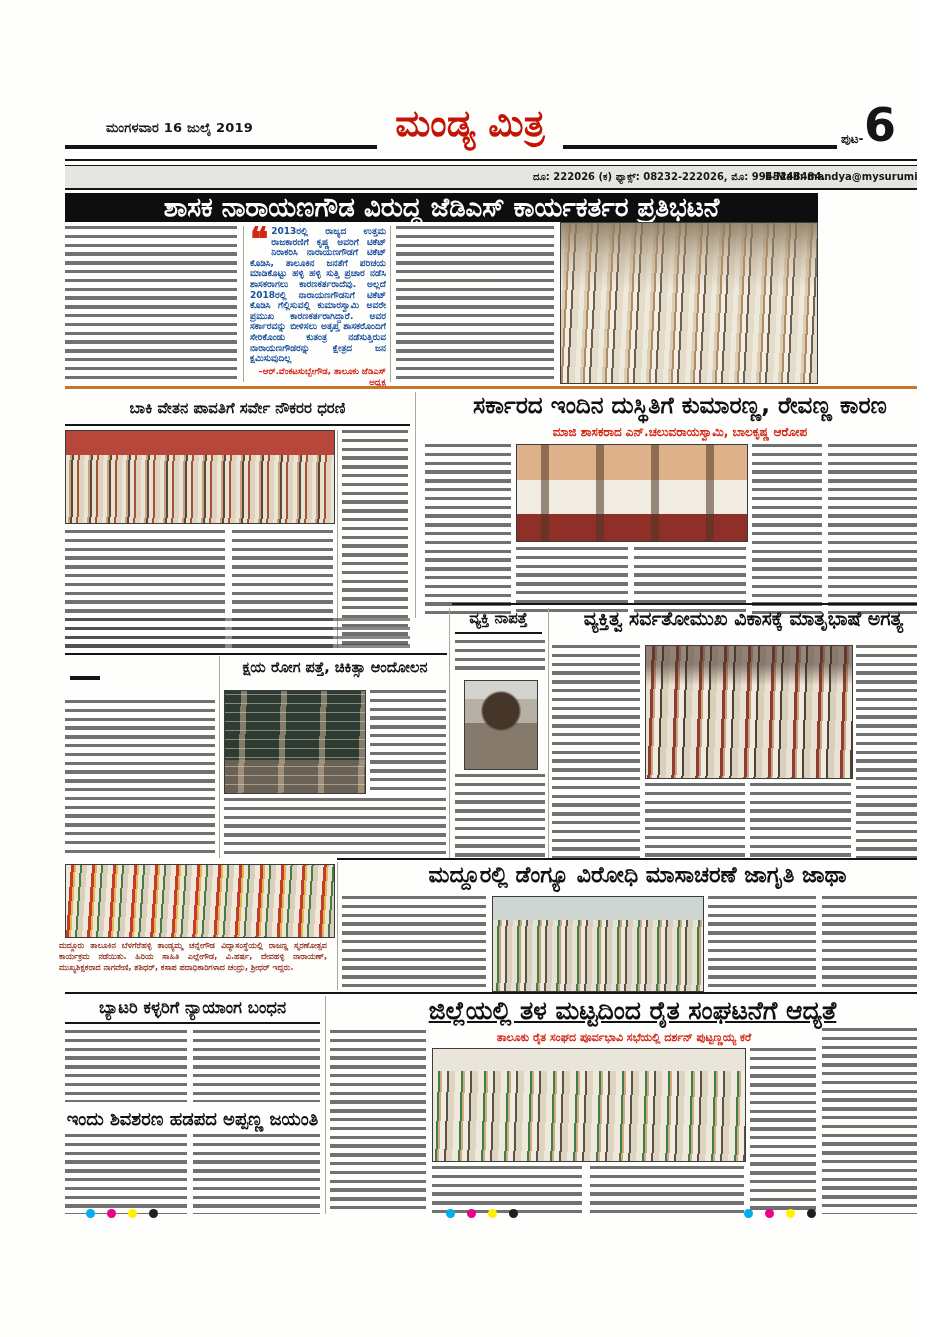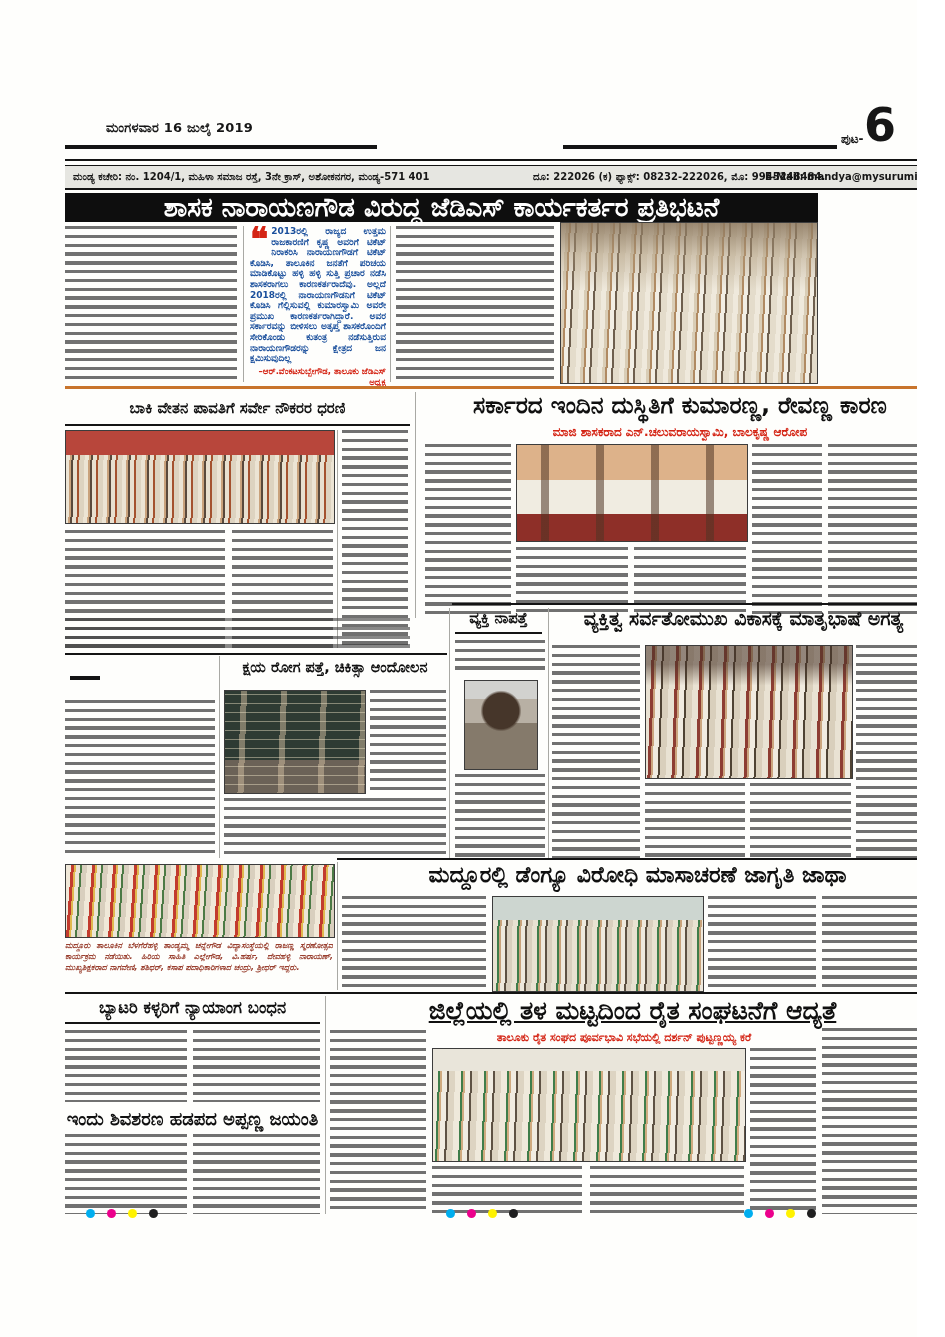--- a/index.html
+++ b/index.html
@@ -67,28 +67,28 @@
      repeating-linear-gradient(92deg,#efe9db 0 6px,#3f7d4a 6px 8px,#d0ab80 8px 10px,#f1ece1 10px 15px,#5e5244 15px 17px,#ddd4c2 17px 23px),
      linear-gradient(180deg,#ded9cd 0%,#d6ccb8 50%,#b4a58b 100%);}
   .dot{width:9px;height:9px;border-radius:50%;display:inline-block;margin-right:12px;}
 </style>
 </head>
 <body>
 
 <div class="page">
 
   <div class="abs date kn" style="left:106px;top:120px;">ಮಂಗಳವಾರ 16 ಜುಲೈ 2019</div>
+  <div class="abs masthead kn" style="left:320px;top:104px;width:300px;">ಮಂಡ್ಯ ಮಿತ್ರ</div>
   <div class="abs puta kn" style="left:841px;top:132px;">ಪುಟ-</div>
   <div class="abs pagenum" style="left:864px;top:102px;">6</div>
   <div class="abs rule-k" style="left:65px;top:145px;width:312px;height:4px;"></div>
   <div class="abs rule-k" style="left:563px;top:145px;width:274px;height:4px;"></div>
   <div class="abs rule-k" style="left:65px;top:159px;width:870px;height:2px;"></div>
 
   <div class="abs addrbar" style="left:65px;top:165px;width:870px;height:22px;">
-    <span class="abs addrtxt kn" style="left:8px;top:0;">ಮಂಡ್ಯ ಕಚೇರಿ: ನಂ. 1204/1, ಮಹಿಳಾ ಸಮಾಜ ರಸ್ತೆ, 3ನೇ ಕ್ರಾಸ್, ಅಶೋಕನಗರ, ಮಂಡ್ಯ-571 401</span>
     <span class="abs addrtxt kn" style="left:468px;top:0;">ದೂ: 222026 (ಕ) ಫ್ಯಾಕ್ಸ್: 08232-222026, ಮೊ: 9945248484.</span>
     <span class="abs addrtxt" style="left:700px;top:0;">E-Mail: mandya@mysurumithra.com</span>
   </div>
 
   <div class="abs h-lead kn" style="left:65px;top:193px;width:753px;height:29px;">ಶಾಸಕ ನಾರಾಯಣಗೌಡ ವಿರುದ್ಧ ಜೆಡಿಎಸ್ ಕಾರ್ಯಕರ್ತರ ಪ್ರತಿಭಟನೆ</div>
 
   <div class="abs gk" style="left:65px;top:226px;width:172px;height:156px;" title="ಕೆ.ಆರ್.ಪೇಟೆ, ಜು.15- ಶಾಸಕ ಸ್ಥಾನಕ್ಕೆ ರಾಜೀನಾಮೆ ನೀಡಿ ಕ್ಷೇತ್ರದ ಜನತೆ ಹಾಗೂ ಜೆಡಿಎಸ್‌ಗೆ ಮೋಸ ಮಾಡಿದ ಶಾಸಕ ನಾರಾಯಣಗೌಡ ಅವರ ವಿರುದ್ಧ ತಾಲೂಕು ಜೆಡಿಎಸ್ ಕಾರ್ಯಕರ್ತರು ಪಟ್ಟಣದಲ್ಲಿ ಸೋಮವಾರ ಪ್ರತಿಭಟನೆ ನಡೆಸಿದರು."></div>
   <div class="abs vd" style="left:243px;top:226px;height:156px;"></div>
 
   <div class="abs" style="left:250px;top:226px;width:136px;height:156px;">
@@ -146,21 +146,21 @@
   <div class="abs vd" style="left:548px;top:608px;height:250px;"></div>
 
   <div class="abs hl kn" style="left:552px;top:606px;width:383px;font-size:19px;line-height:24px;">ವ್ಯಕ್ತಿತ್ವ ಸರ್ವತೋಮುಖ ವಿಕಾಸಕ್ಕೆ ಮಾತೃಭಾಷೆ ಅಗತ್ಯ</div>
   <div class="abs gk" style="left:552px;top:645px;width:88px;height:213px;" title="ಭಾರತೀನಗರ, ಜು.15- ವ್ಯಕ್ತಿತ್ವದ ಸರ್ವತೋಮುಖ ವಿಕಾಸಕ್ಕೆ ಮಾತೃಭಾಷೆ ಅತ್ಯಂತ ಪ್ರಮುಖ ಎಂದು ಹೇಳಲಾಯಿತು."></div>
   <div class="abs ph ph-group" style="left:645px;top:645px;width:206px;height:132px;" title="ಸನ್ಮಾನ ಕಾರ್ಯಕ್ರಮದ ಗುಂಪು ಭಾವಚಿತ್ರ"></div>
   <div class="abs gk" style="left:645px;top:783px;width:100px;height:75px;"></div>
   <div class="abs gk" style="left:750px;top:783px;width:101px;height:75px;"></div>
   <div class="abs gk" style="left:856px;top:645px;width:79px;height:213px;" title="ಭಾರತೀನಗರ, ಜು.15- ವ್ಯಕ್ತಿತ್ವದ ಸರ್ವತೋಮುಖ ವಿಕಾಸಕ್ಕೆ ಮಾತೃಭಾಷೆ ಅತ್ಯಂತ ಪ್ರಮುಖ ಎಂದು ಹೇಳಲಾಯಿತು."></div>
 
   <div class="abs ph ph-garland" style="left:65px;top:864px;width:268px;height:72px;" title="ಹಾರ ಹಾಕಿ ನಡೆದ ಸ್ಮರಣೋತ್ಸವ ಕಾರ್ಯಕ್ರಮ"></div>
-  <div class="abs caption kn" style="left:65px;top:940px;width:268px;height:50px;overflow:hidden;font-style:italic;">ಮದ್ದೂರು ತಾಲೂಕಿನ ಬೆಳಗೆರೆಹಳ್ಳಿ ತಾಂಡ್ಯಮ್ಮ ಚನ್ನೇಗೌಡ ವಿದ್ಯಾಸಂಸ್ಥೆಯಲ್ಲಿ ರಾಜಣ್ಣ ಸ್ಮರಣೋತ್ಸವ ಕಾರ್ಯಕ್ರಮ ನಡೆಯಿತು. ಹಿರಿಯ ಸಾಹಿತಿ ಎಲ್ಲೇಗೌಡ, ವಿ.ಹರ್ಷ, ದೇವಹಳ್ಳಿ ನಾರಾಯಣ್, ಮುಖ್ಯಶಿಕ್ಷಕರಾದ ನಾಗವೇಣಿ, ಶಶಿಧರ್, ಕಸಾಪ ಪದಾಧಿಕಾರಿಗಳಾದ ಚಂದ್ರು, ಶ್ರೀಧರ್ ಇದ್ದರು.</div>
+  <div class="abs caption kn" style="left:59px;top:940px;width:268px;height:50px;overflow:hidden;">ಮದ್ದೂರು ತಾಲೂಕಿನ ಬೆಳಗೆರೆಹಳ್ಳಿ ತಾಂಡ್ಯಮ್ಮ ಚನ್ನೇಗೌಡ ವಿದ್ಯಾಸಂಸ್ಥೆಯಲ್ಲಿ ರಾಜಣ್ಣ ಸ್ಮರಣೋತ್ಸವ ಕಾರ್ಯಕ್ರಮ ನಡೆಯಿತು. ಹಿರಿಯ ಸಾಹಿತಿ ಎಲ್ಲೇಗೌಡ, ವಿ.ಹರ್ಷ, ದೇವಹಳ್ಳಿ ನಾರಾಯಣ್, ಮುಖ್ಯಶಿಕ್ಷಕರಾದ ನಾಗವೇಣಿ, ಶಶಿಧರ್, ಕಸಾಪ ಪದಾಧಿಕಾರಿಗಳಾದ ಚಂದ್ರು, ಶ್ರೀಧರ್ ಇದ್ದರು.</div>
 
   <div class="abs rule-k" style="left:337px;top:858px;width:598px;height:2px;"></div>
   <div class="abs vd" style="left:337px;top:862px;height:128px;"></div>
   <div class="abs hl kn" style="left:340px;top:861px;width:595px;font-size:22px;line-height:28px;">ಮದ್ದೂರಲ್ಲಿ ಡೆಂಗ್ಯೂ ವಿರೋಧಿ ಮಾಸಾಚರಣೆ ಜಾಗೃತಿ ಜಾಥಾ</div>
   <div class="abs gk" style="left:342px;top:896px;width:144px;height:94px;" title="ಮದ್ದೂರು, ಜು.15- ಡೆಂಗ್ಯೂ ಮತ್ತು ಚಿಕನ್‌ಗುನ್ಯಾ ನಿಯಂತ್ರಣಕ್ಕೆ ಪ್ರತಿಜ್ಞಾ ಜಾಗೃತಿ ಜಾಥಾ ನಡೆಯಿತು."></div>
   <div class="abs ph ph-jatha" style="left:492px;top:896px;width:210px;height:94px;" title="ಹಸಿರು ಧ್ವಜದೊಂದಿಗೆ ಜಾಗೃತಿ ಜಾಥಾ"></div>
   <div class="abs gk" style="left:708px;top:896px;width:108px;height:94px;" title="ಮದ್ದೂರು, ಜು.15- ಡೆಂಗ್ಯೂ ಮತ್ತು ಚಿಕನ್‌ಗುನ್ಯಾ ನಿಯಂತ್ರಣಕ್ಕೆ ಪ್ರತಿಜ್ಞಾ ಜಾಗೃತಿ ಜಾಥಾ ನಡೆಯಿತು."></div>
   <div class="abs gk" style="left:822px;top:896px;width:113px;height:94px;"></div>
 
   <div class="abs rule-k" style="left:65px;top:992px;width:870px;height:2px;"></div>

